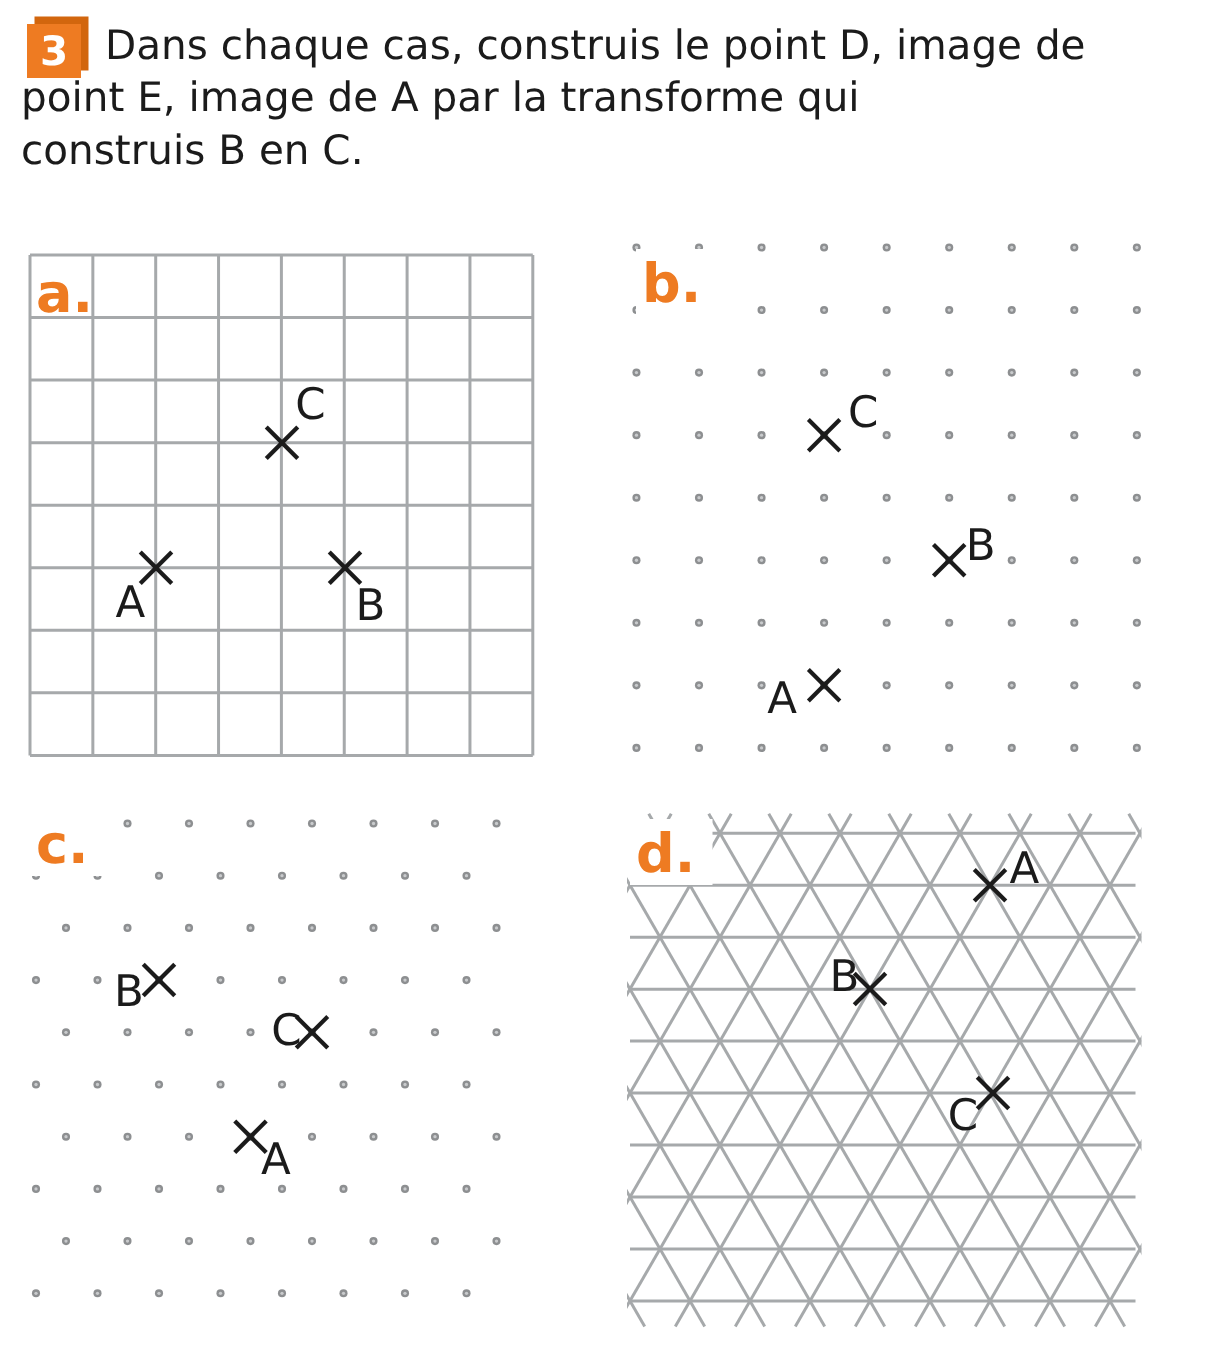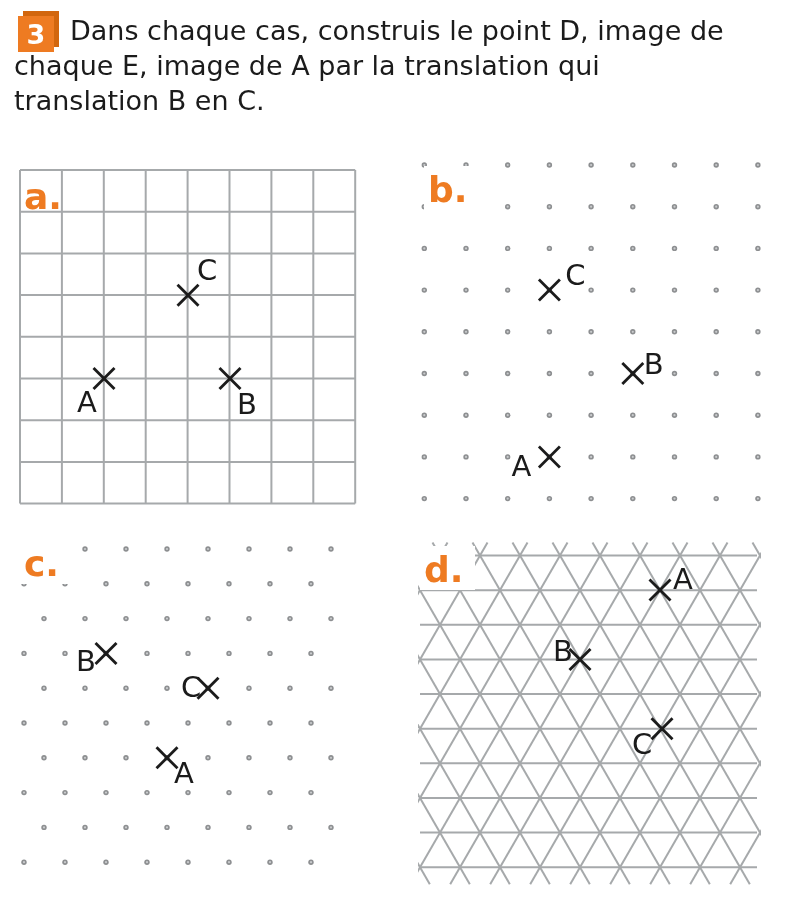--- a/index.html
+++ b/index.html
@@ -29,22 +29,22 @@
 
   <span class="badge">
     <span class="badge-back"></span>
     <span class="badge-front">
         <span>3</span>
       </span>
   </span>
 
   <div class="statement">
     <div class="tline tline1">Dans chaque cas, construis le point D, image de</div>
-    <div class="tline">chaque E, image de A par la translation qui</div>
-    <div class="tline">translation B en C.</div>
+    <div class="tline">point E, image de A par la transforme qui</div>
+    <div class="tline">construis B en C.</div>
   </div>
 
   <svg id="fig" width="803" height="898" viewBox="0 0 803 898">
       <g>
         <line x1="20" y1="170" x2="20" y2="503.6" stroke="#a6a9ab" stroke-width="2"></line>
         <line x1="61.9" y1="170" x2="61.9" y2="503.6" stroke="#a6a9ab" stroke-width="2"></line>
         <line x1="103.8" y1="170" x2="103.8" y2="503.6" stroke="#a6a9ab" stroke-width="2"></line>
         <line x1="145.7" y1="170" x2="145.7" y2="503.6" stroke="#a6a9ab" stroke-width="2"></line>
         <line x1="187.6" y1="170" x2="187.6" y2="503.6" stroke="#a6a9ab" stroke-width="2"></line>
         <line x1="229.5" y1="170" x2="229.5" y2="503.6" stroke="#a6a9ab" stroke-width="2"></line>

